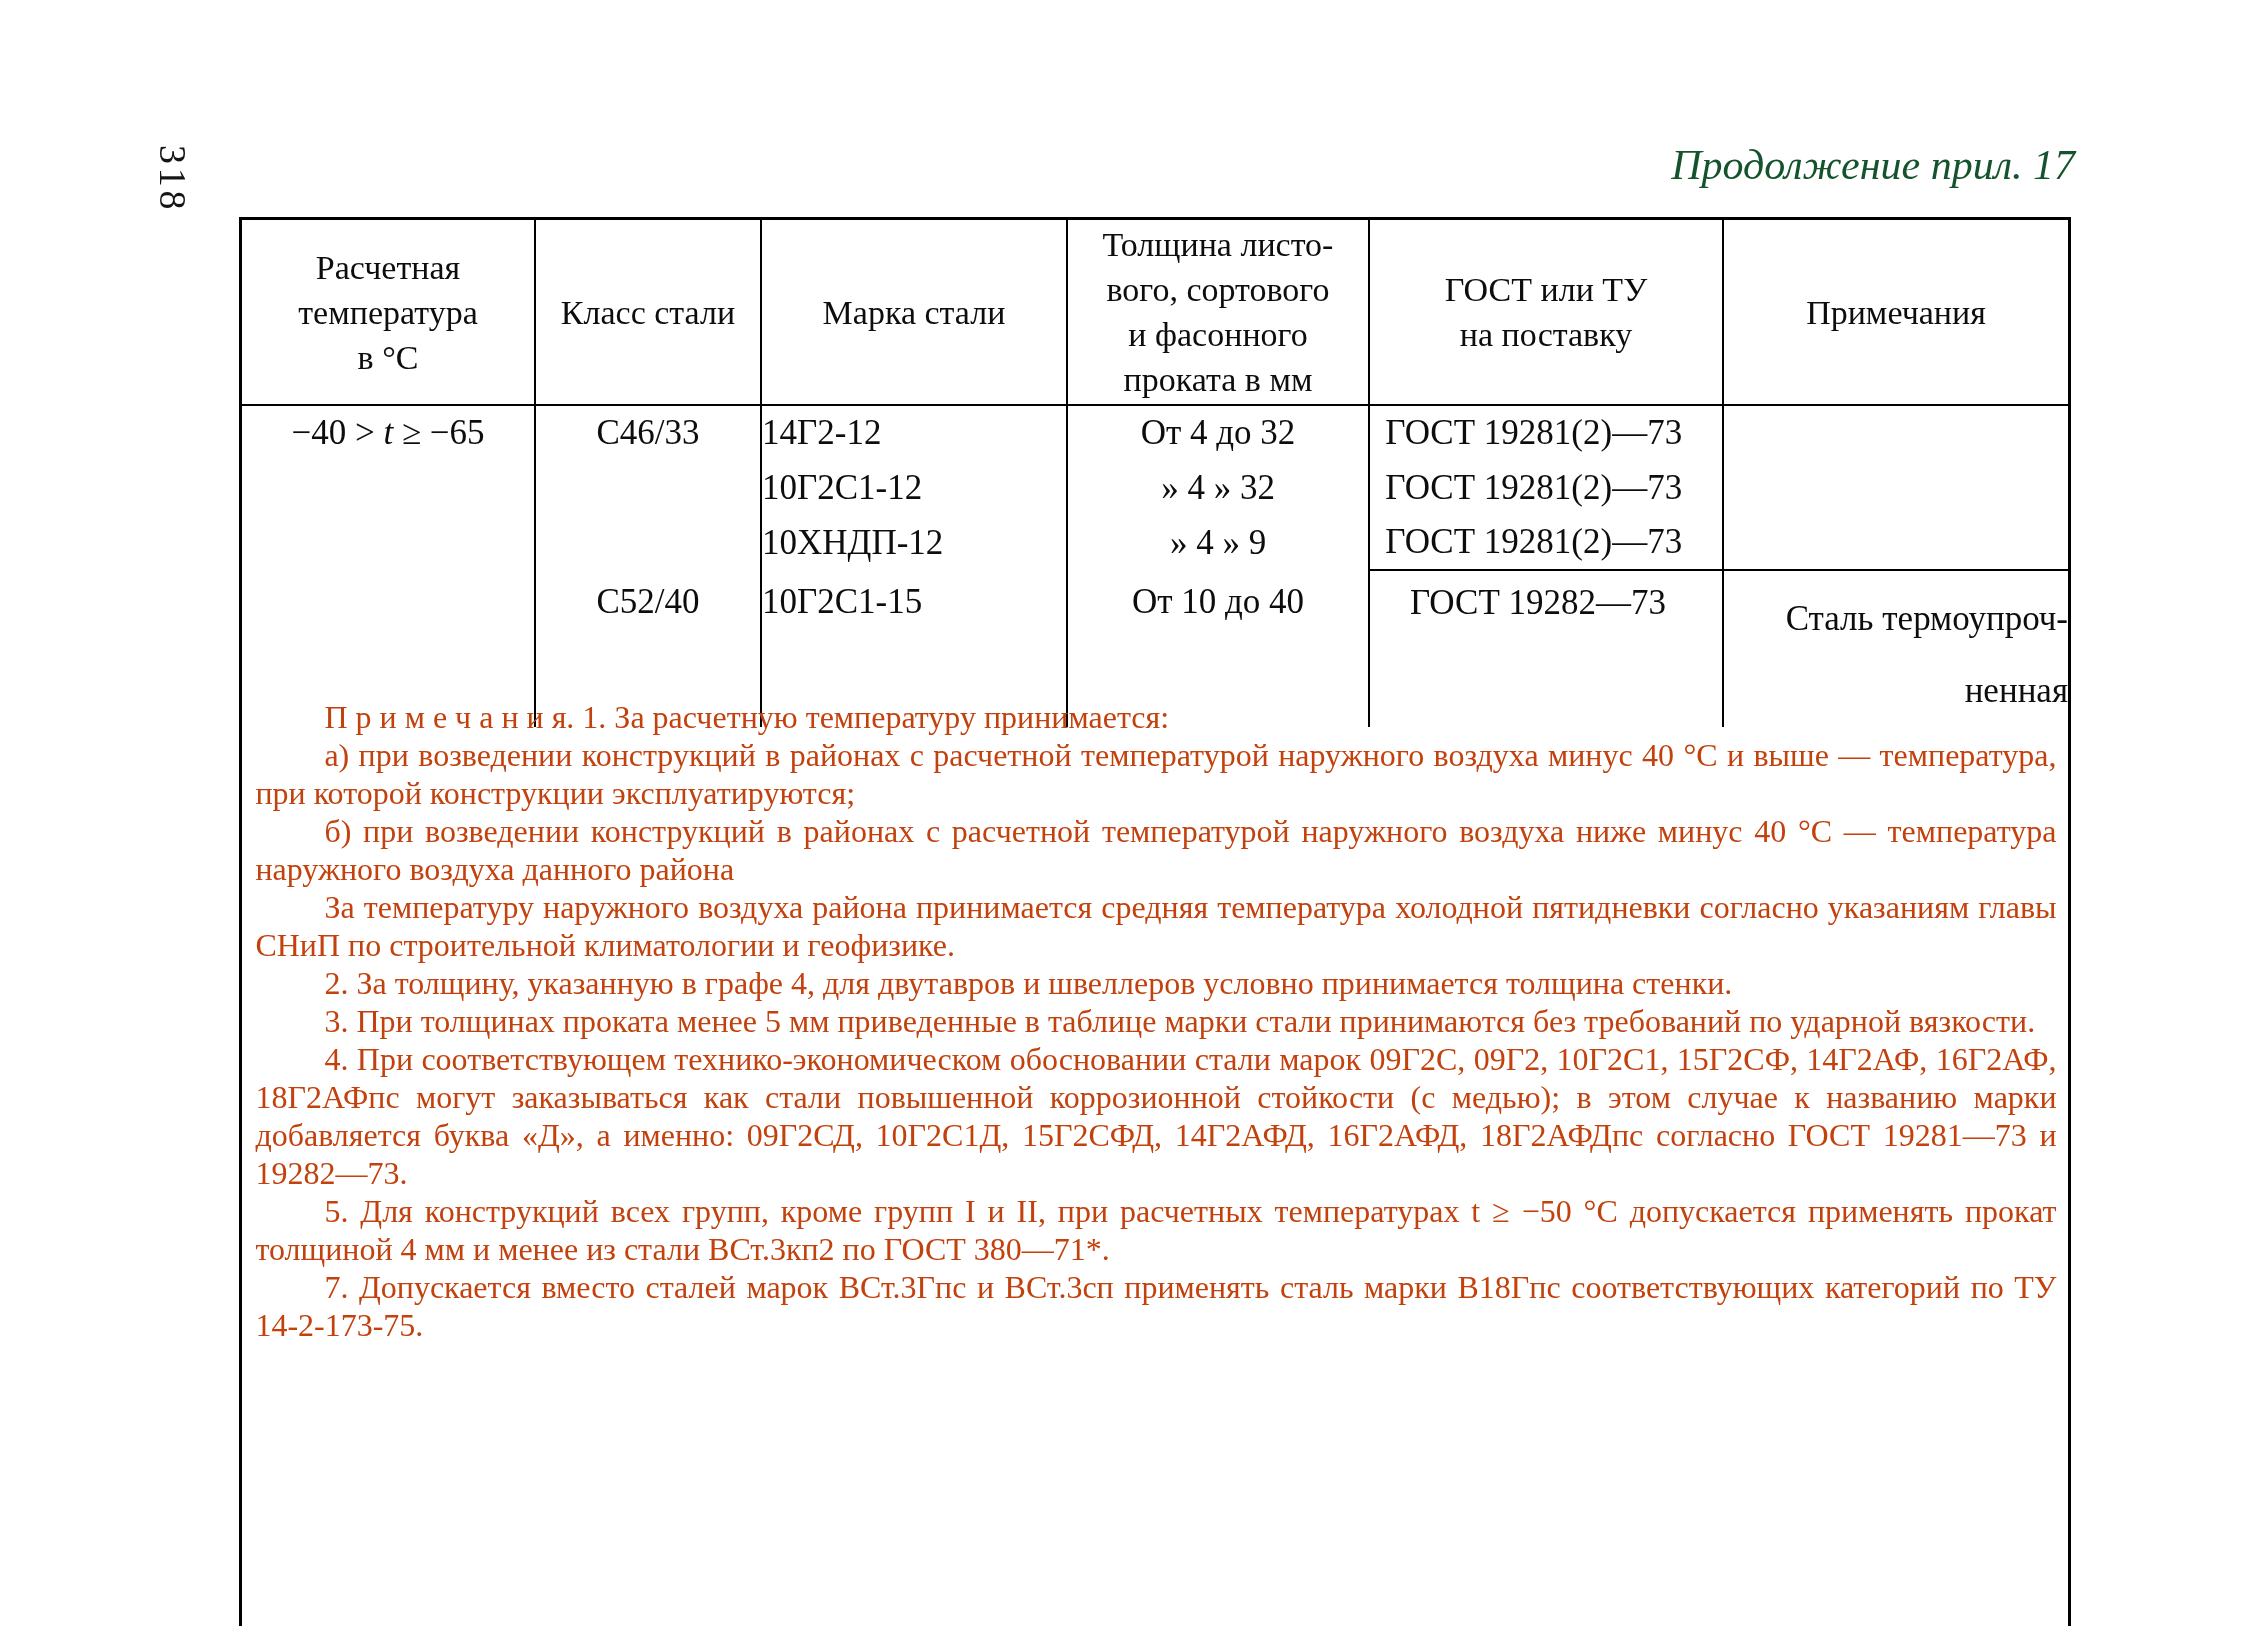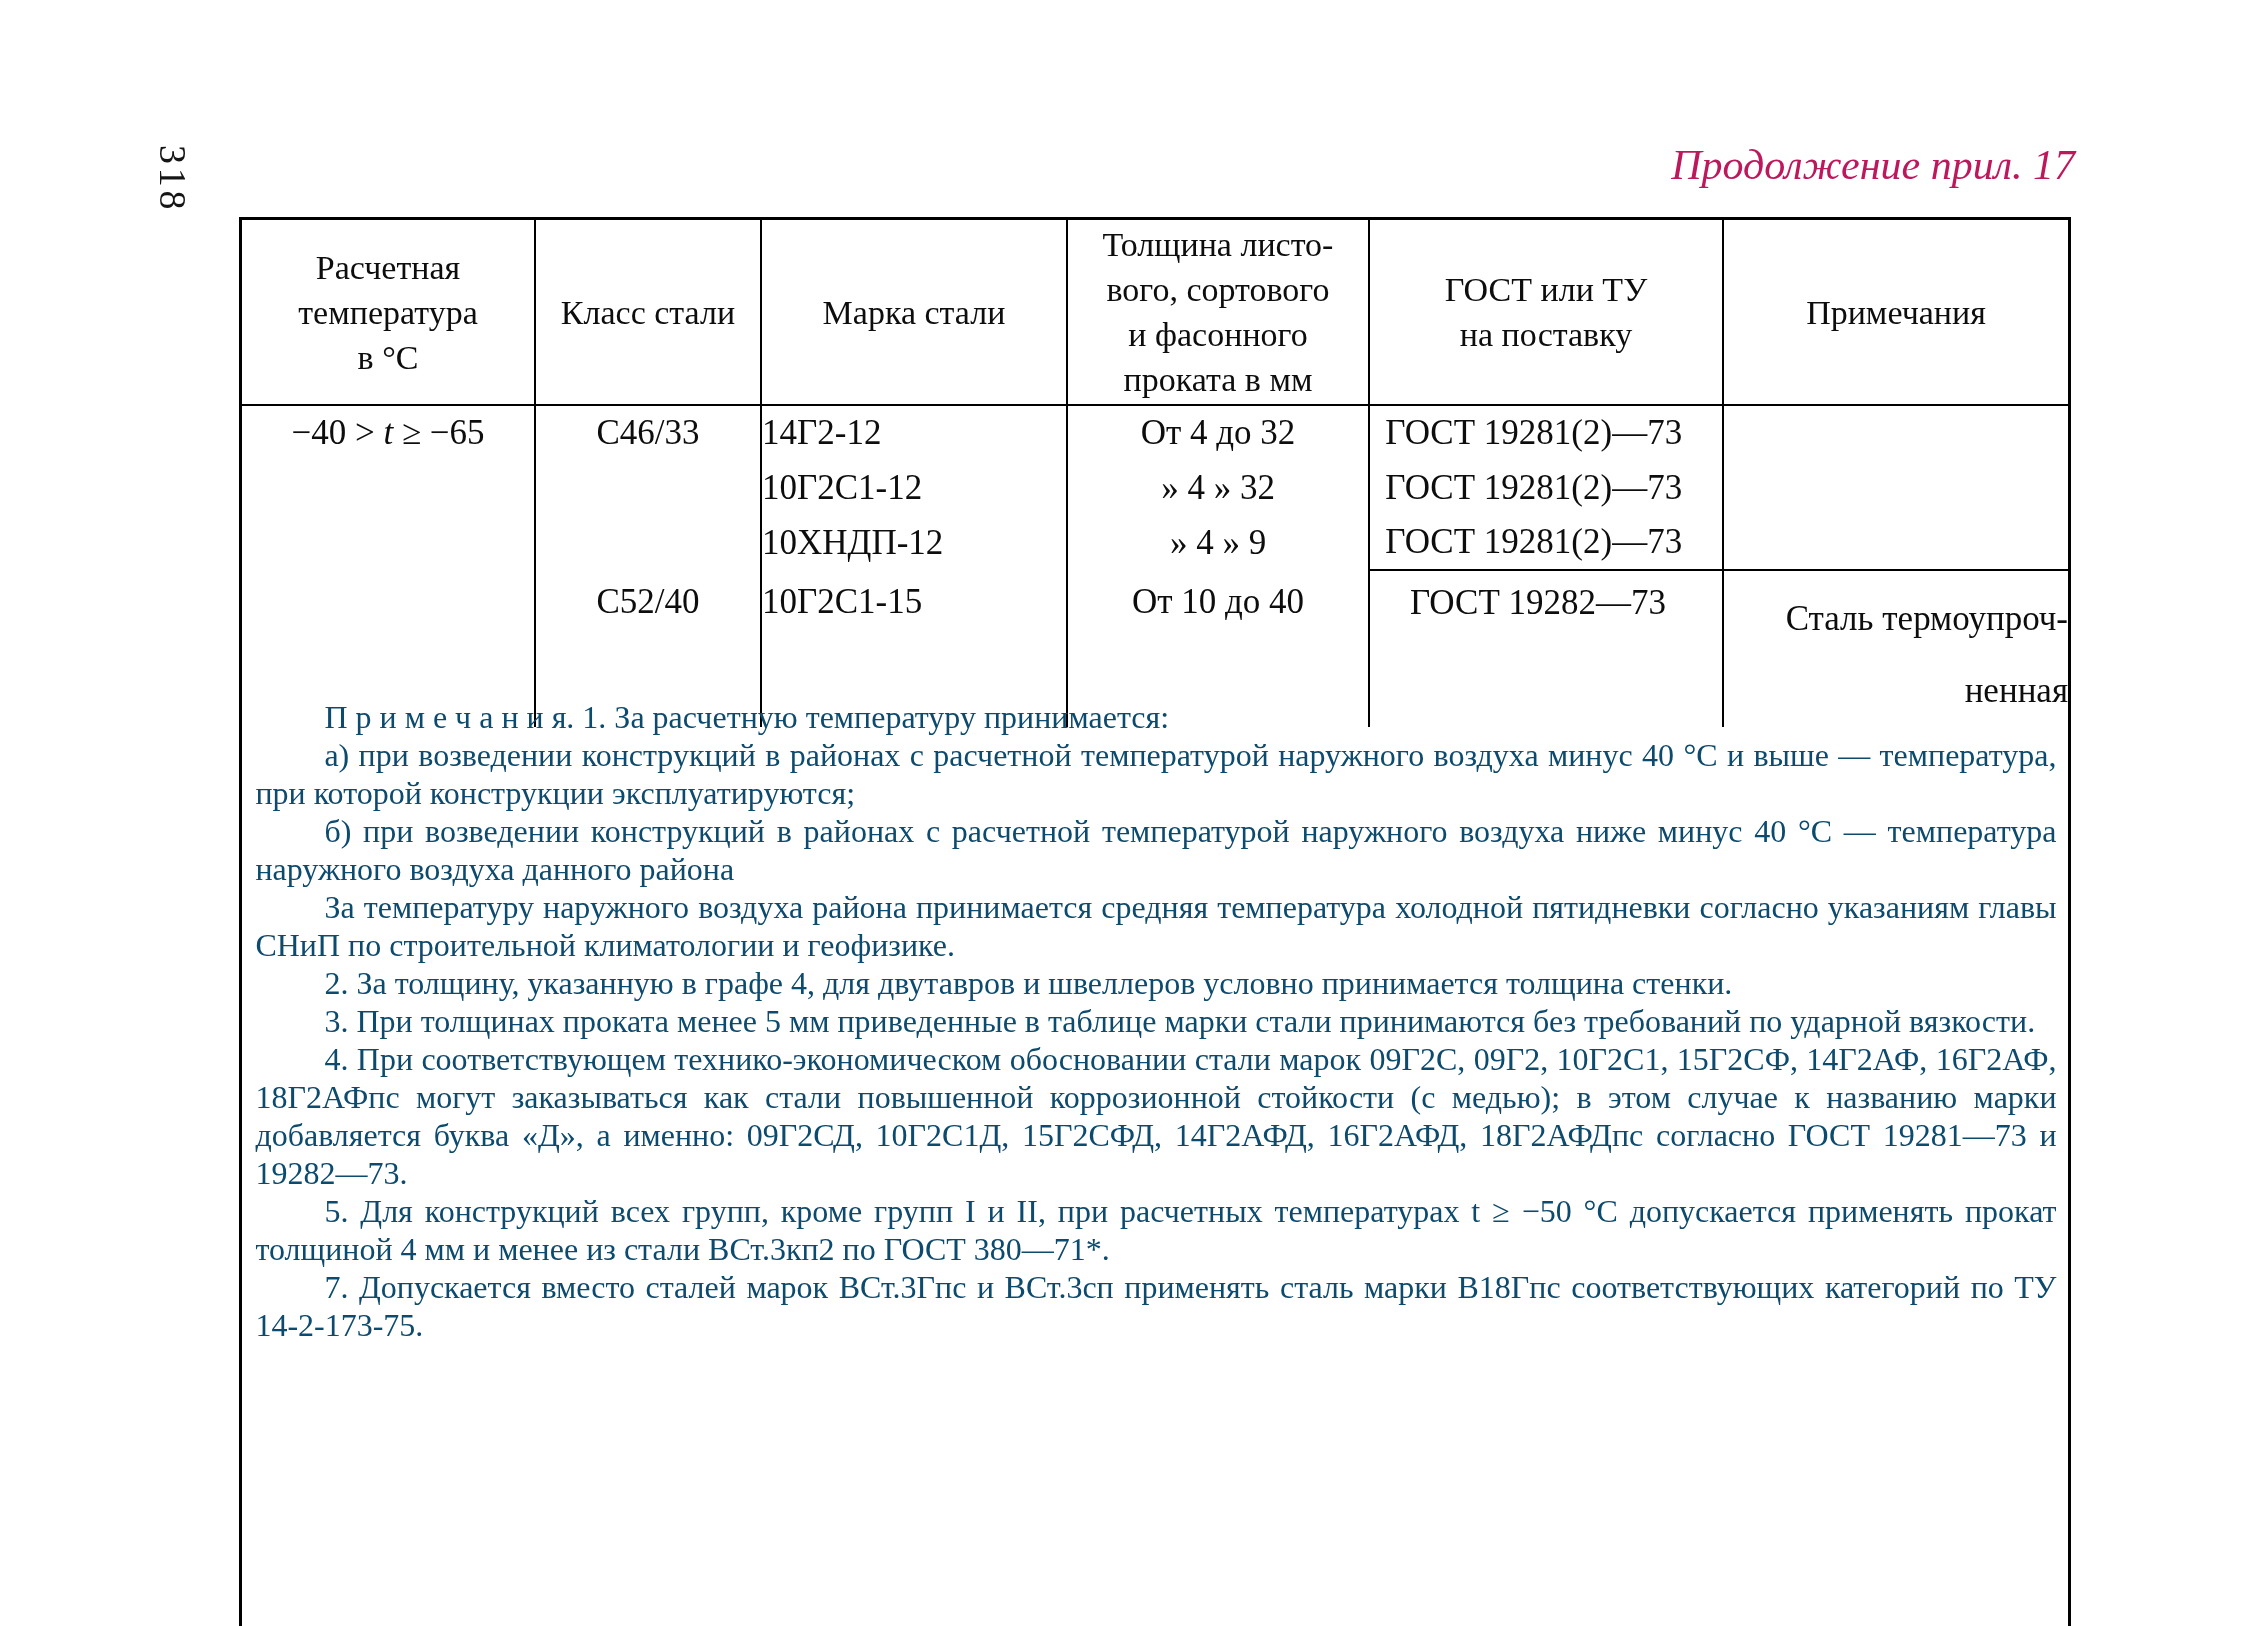--- a/index.html
+++ b/index.html
@@ -23,21 +23,21 @@
     letter-spacing:3.8px;
     color:#151515;
   }
 
   
   .continuation-title{
     position:absolute;
     top:141px;right:184px;
     font-style:italic;
     font-size:42px;
-    color:#be185d;
+    color:#14532d;
   }
 
   
   .doc-box{
     position:absolute;
     left:239px;top:217px;
     width:1832px;height:1587px;
     border:3.8px solid #000;
     box-sizing:border-box;
     background:#fff;
@@ -81,21 +81,21 @@
   .notes{
     position:absolute;
     left:13.4px;right:11.5px;top:478px;
   }
   .notes p{
     margin:0;
     font-size:32px;
     line-height:38px;
     text-align:justify;
     text-indent:69px;
-    color:#0c4a6e;
+    color:#c2410c;
   }
 </style>
 </head>
 <body>
 
 <div class="page">
 
   <div class="page-number">318</div>
 
   <div class="continuation-title">Продолжение прил. 17</div>

